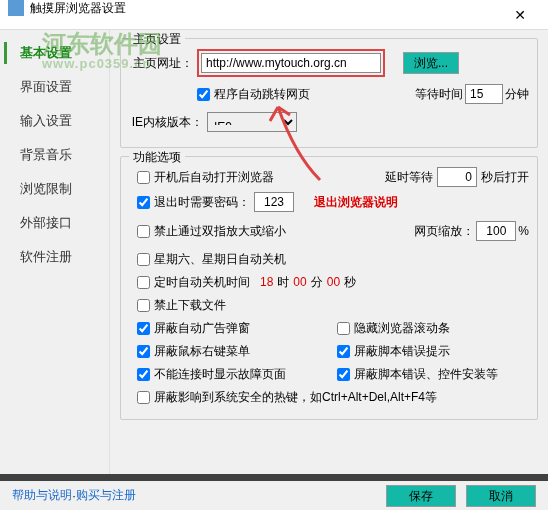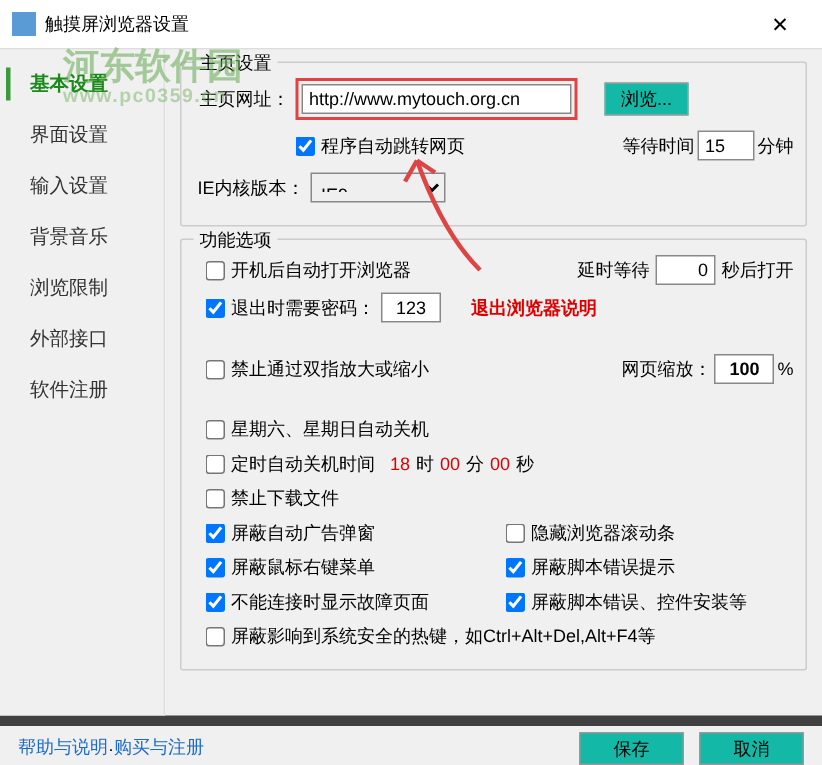--- a/index.html
+++ b/index.html
@@ -1,17 +1,17 @@
 <!DOCTYPE html>
 <html><head>
 <meta charset="utf-8">
 <style>
 * { box-sizing: border-box; margin: 0; padding: 0; }
 body { font-family: "Microsoft YaHei", SimSun, sans-serif; font-size: 12px; background: #f0f0f0; width: 548px; height: 510px; position: relative; }
-.titlebar { height: 30px; background: #fff; border-bottom: 1px solid #ddd; display: flex; align-items: center; padding: 16px 8px; position: relative; }
+.titlebar { height: 30px; background: #fff; border-bottom: 1px solid #ddd; display: flex; padding: 0 8px; position: relative; }
 .title-icon { width: 16px; height: 16px; background: #5b9bd5; margin-right: 6px; }
 .title-text { flex: 1; font-size: 12px; }
 .close-btn { width: 40px; height: 30px; display: flex; align-items: center; justify-content: center; font-size: 14px; cursor: pointer; }
 .watermark { position: absolute; top: 28px; left: 30px; font-size: 24px; font-weight: bold; color: rgba(100,170,80,0.55); z-index: 10; font-family: "SimHei", sans-serif; pointer-events: none; margin-left: 12px; }
 .watermark .sub { display: block; font-size: 13px; color: rgba(120,180,100,0.5); margin-top: -4px; letter-spacing: 1px; }
 .main { display: flex; height: 444px; background: #f0f0f0; }
 .sidebar { width: 110px; background: #f0f0f0; padding: 6px 0; border-right: 1px solid #e0e0e0; }
 .side-item { padding: 8px 20px; font-size: 13px; color: #333; cursor: pointer; position: relative; }
 .side-item.active { color: #1a8a1a; font-weight: bold; }
 .side-item.active::before { content: ""; position: absolute; left: 4px; top: 6px; bottom: 6px; width: 3px; background: #3a9a3a; }
@@ -119,21 +119,21 @@
         <input type="text" class="small-input" value="123" style="">
         <span style="width:20px"></span>
         <span class="red">退出浏览器说明</span>
       </div>
 
       <div class="chk-row">
         <input type="checkbox" class="chk" style="">
         <span class="chk-label">禁止通过双指放大或缩小</span>
         <span class="right-col">
           <span>网页缩放：</span>
-          <input type="text" class="small-input" style="margin: 16px 2px; font-weight: bold;" value="100">
+          <input type="text" class="small-input" style="margin: 4px 2px;" value="100">
           <span>%</span>
         </span>
       </div>
 
       <div class="chk-row">
         <input type="checkbox" class="chk" style="">
         <span class="chk-label">星期六、星期日自动关机</span>
       </div>
 
       <div class="chk-row">

